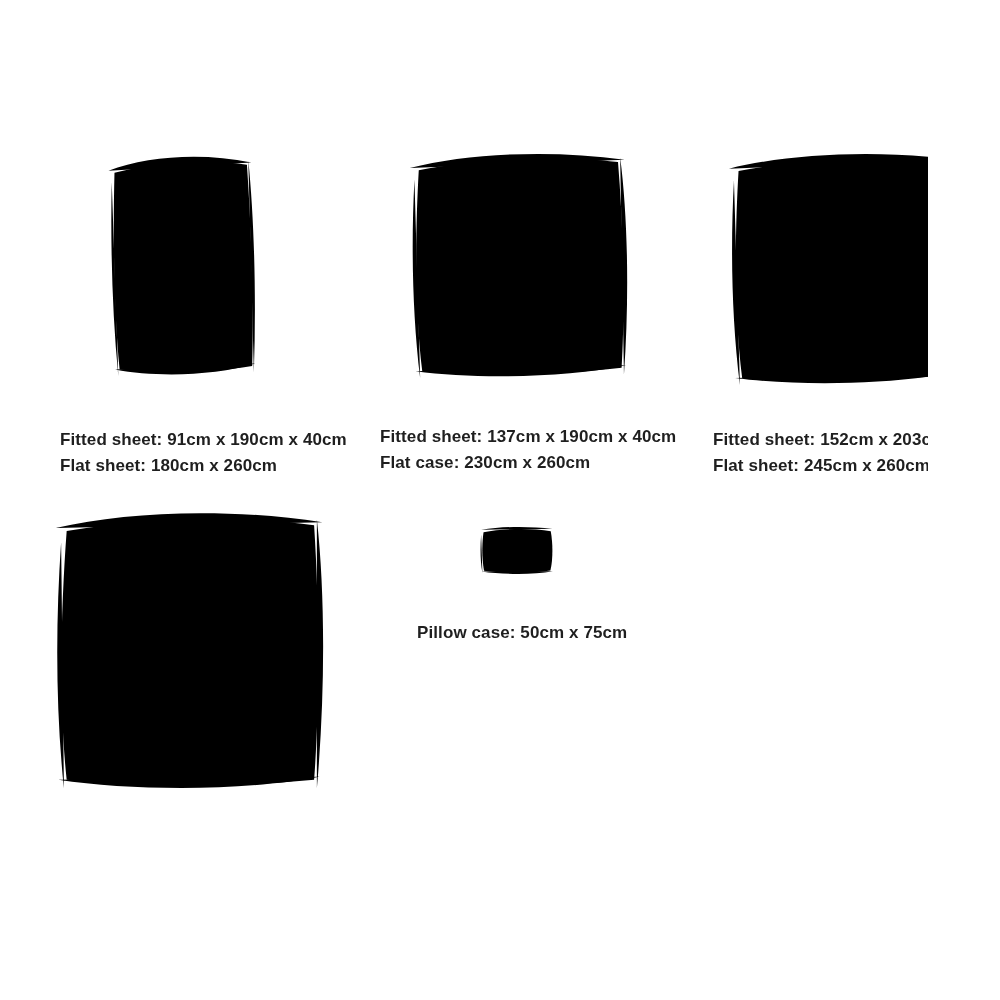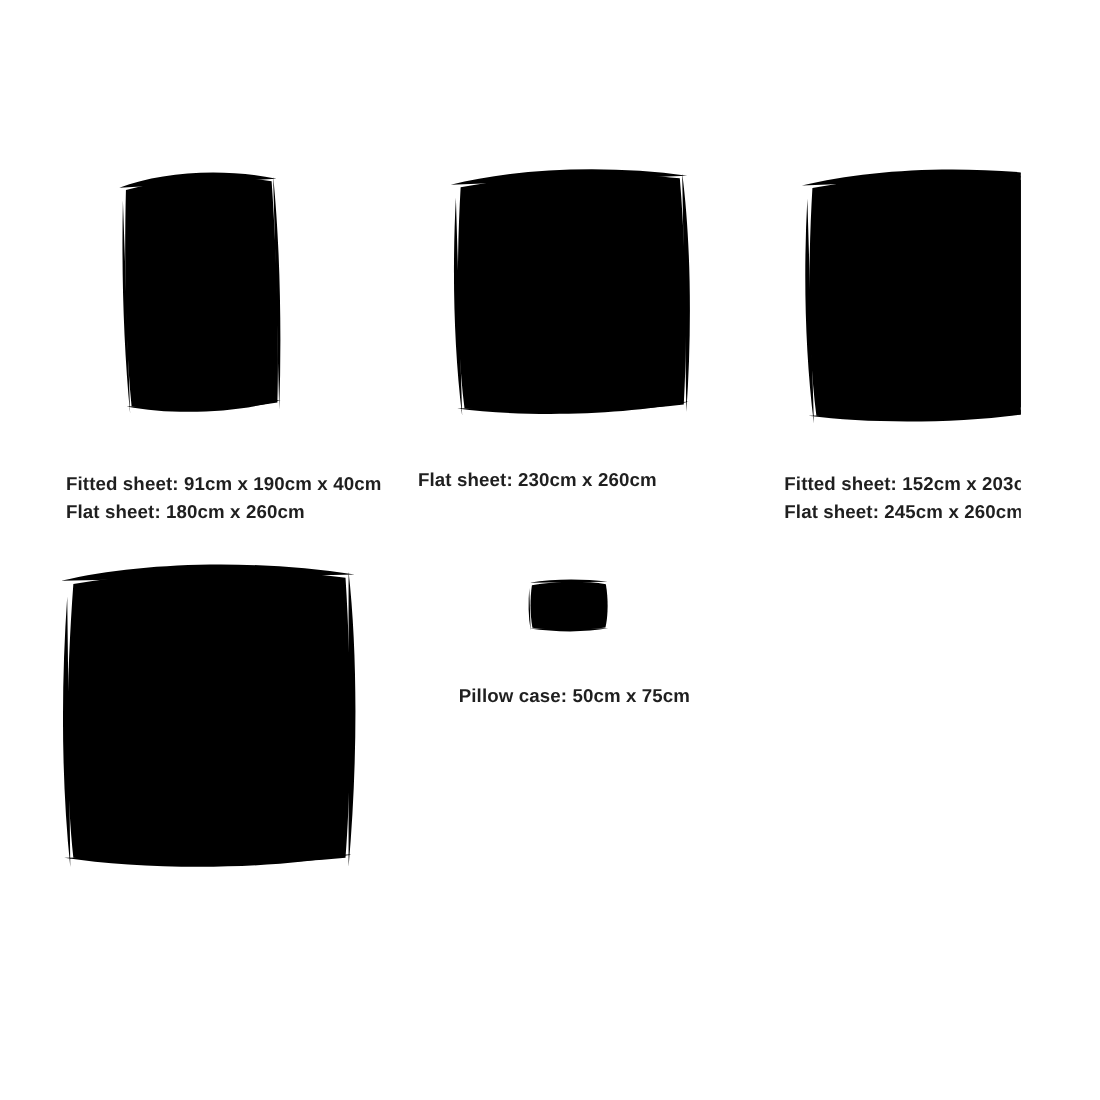--- a/index.html
+++ b/index.html
@@ -105,21 +105,22 @@
       <use href="#sk-pillow" x="0" y="0" width="80" height="55"></use>
     </svg>
   </div>
 
   <div class="caption" style="left:60px;top:427px">
     <div>Fitted sheet: 91cm x 190cm x 40cm</div>
     <div>Flat sheet: 180cm x 260cm</div>
   </div>
 
   <div class="caption" style="left:380px;top:424px">
-    <div>Flat sheet: 230cm x 260cm</div>
+    <div>Fitted sheet: 137cm x 190cm x 40cm</div>
+    <div>Flat case: 230cm x 260cm</div>
   </div>
 
   <div class="caption" style="left:713px;top:427px">
     <div>Fitted sheet: 152cm x 203cm x 40cm</div>
     <div>Flat sheet: 245cm x 260cm</div>
   </div>
 
   <div class="caption" style="left:57px;top:809px">
   </div>
 

